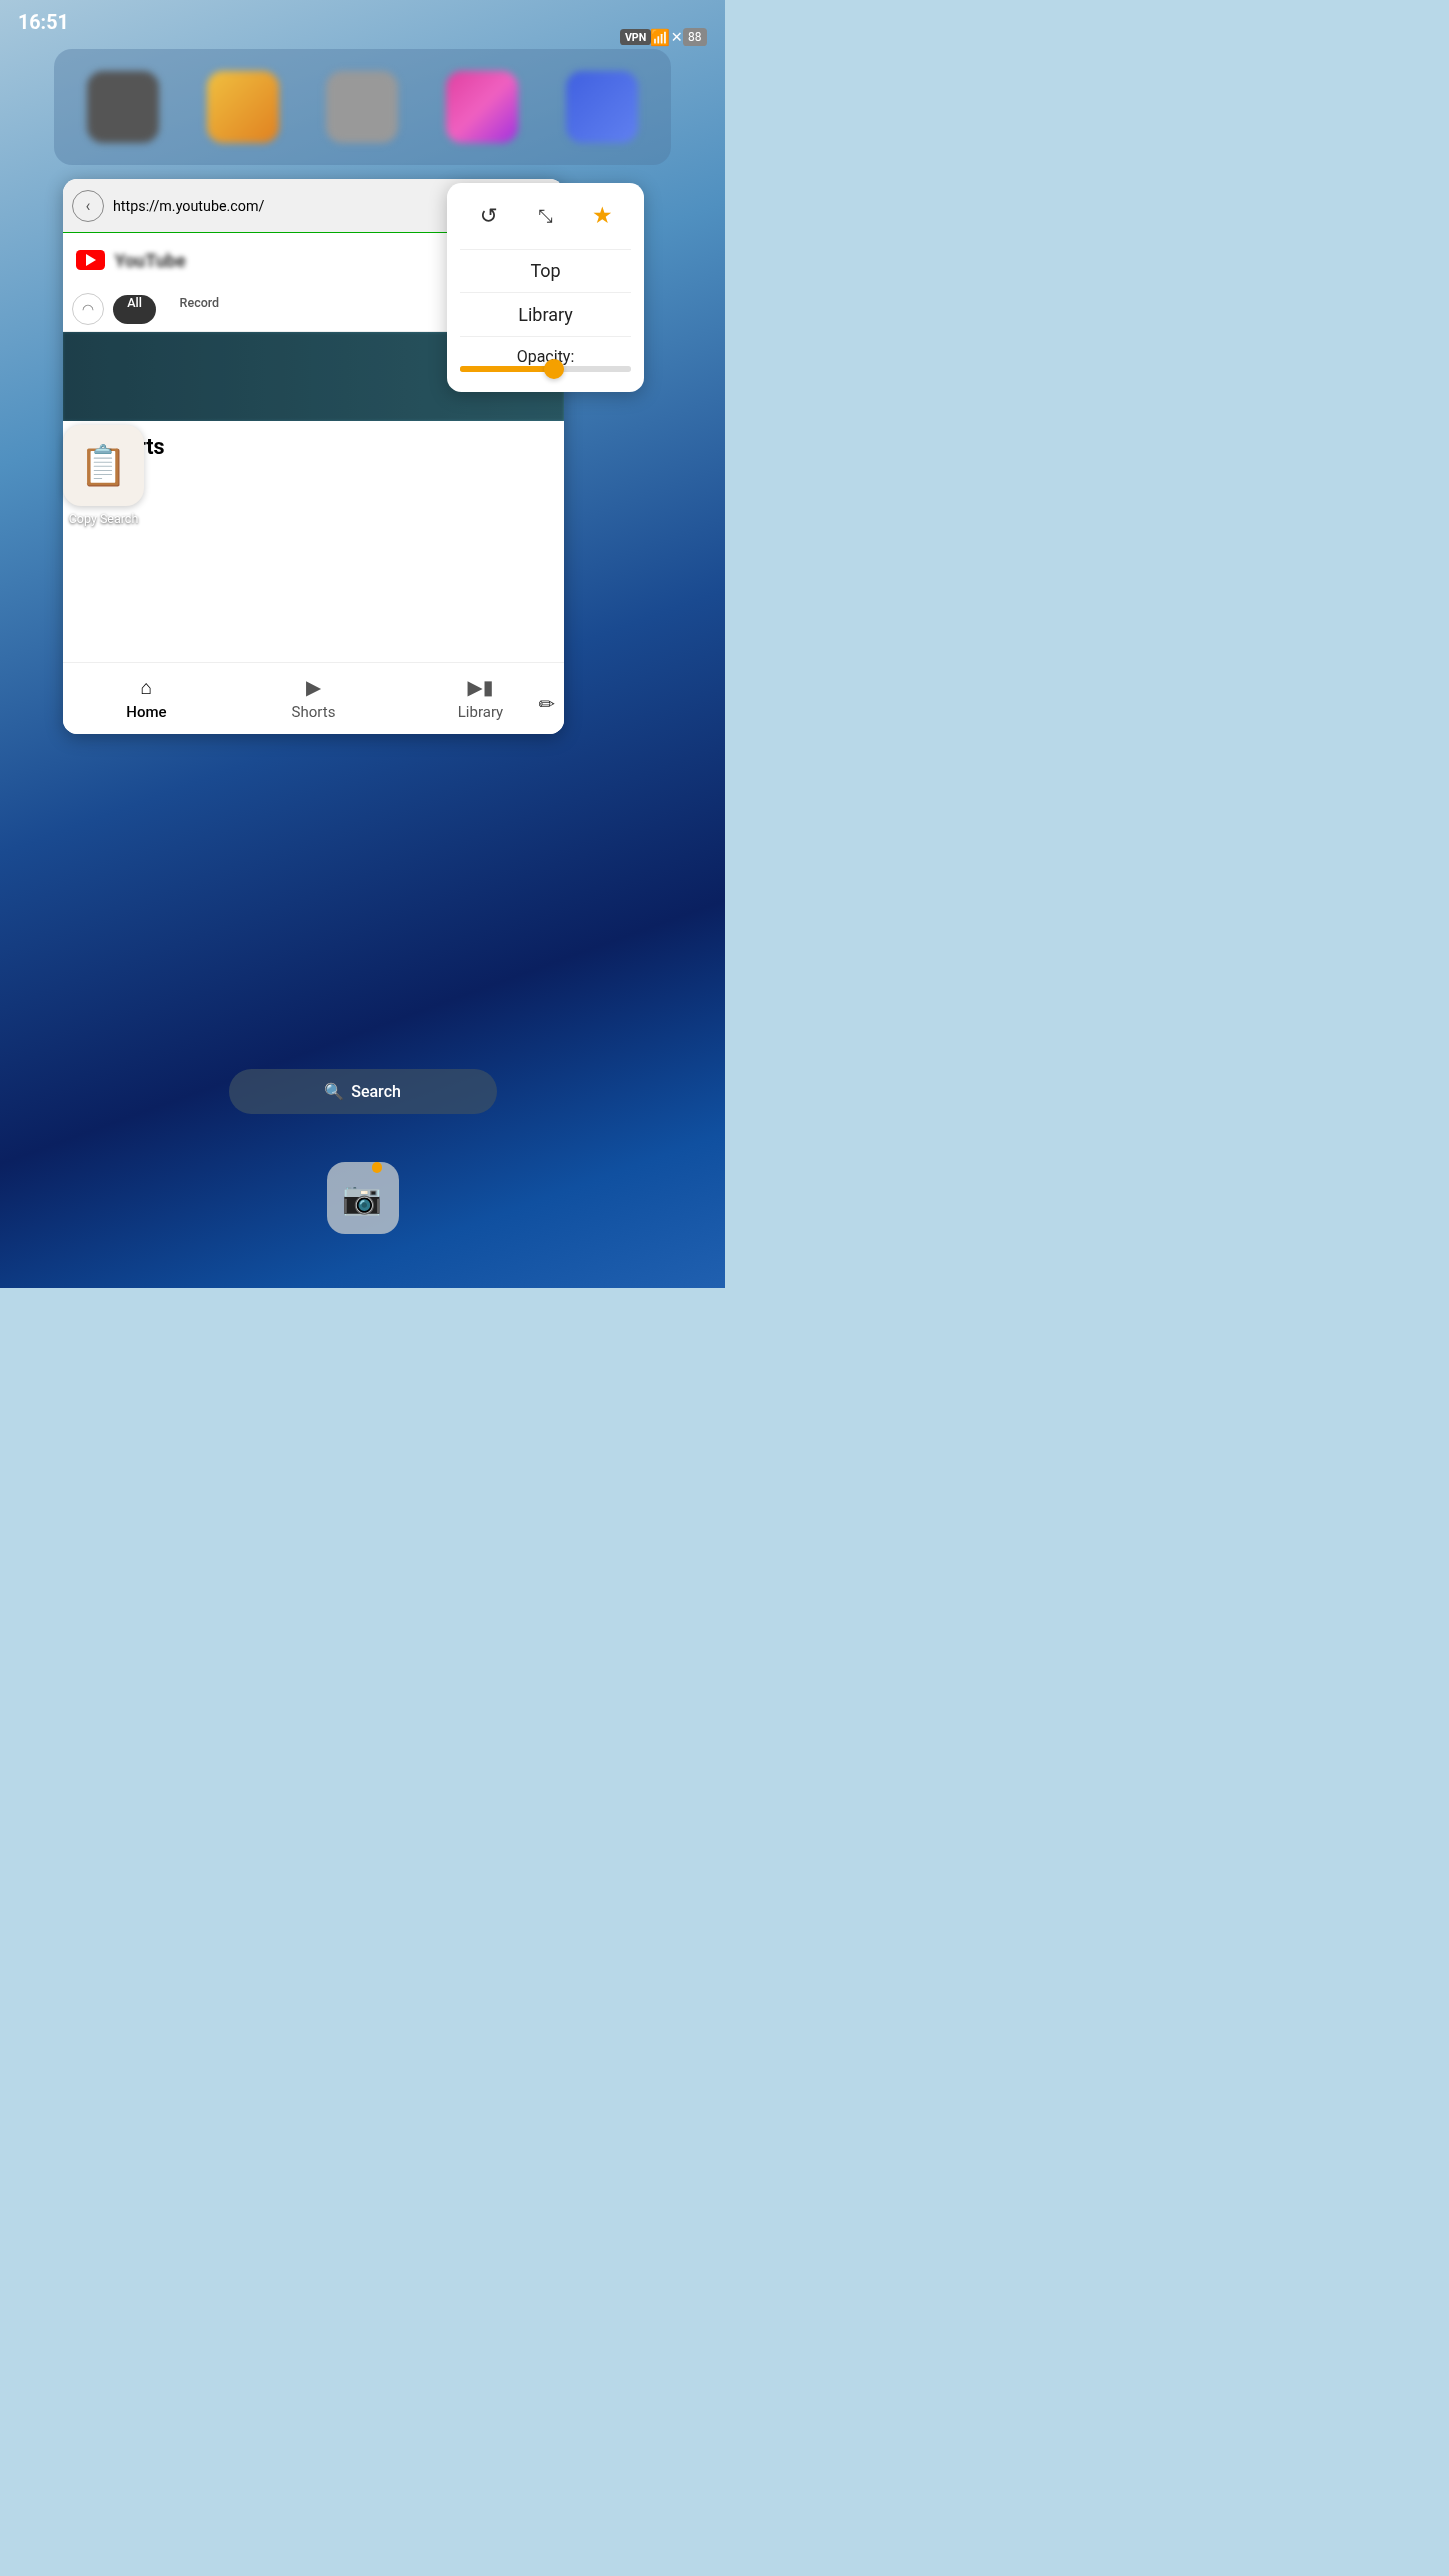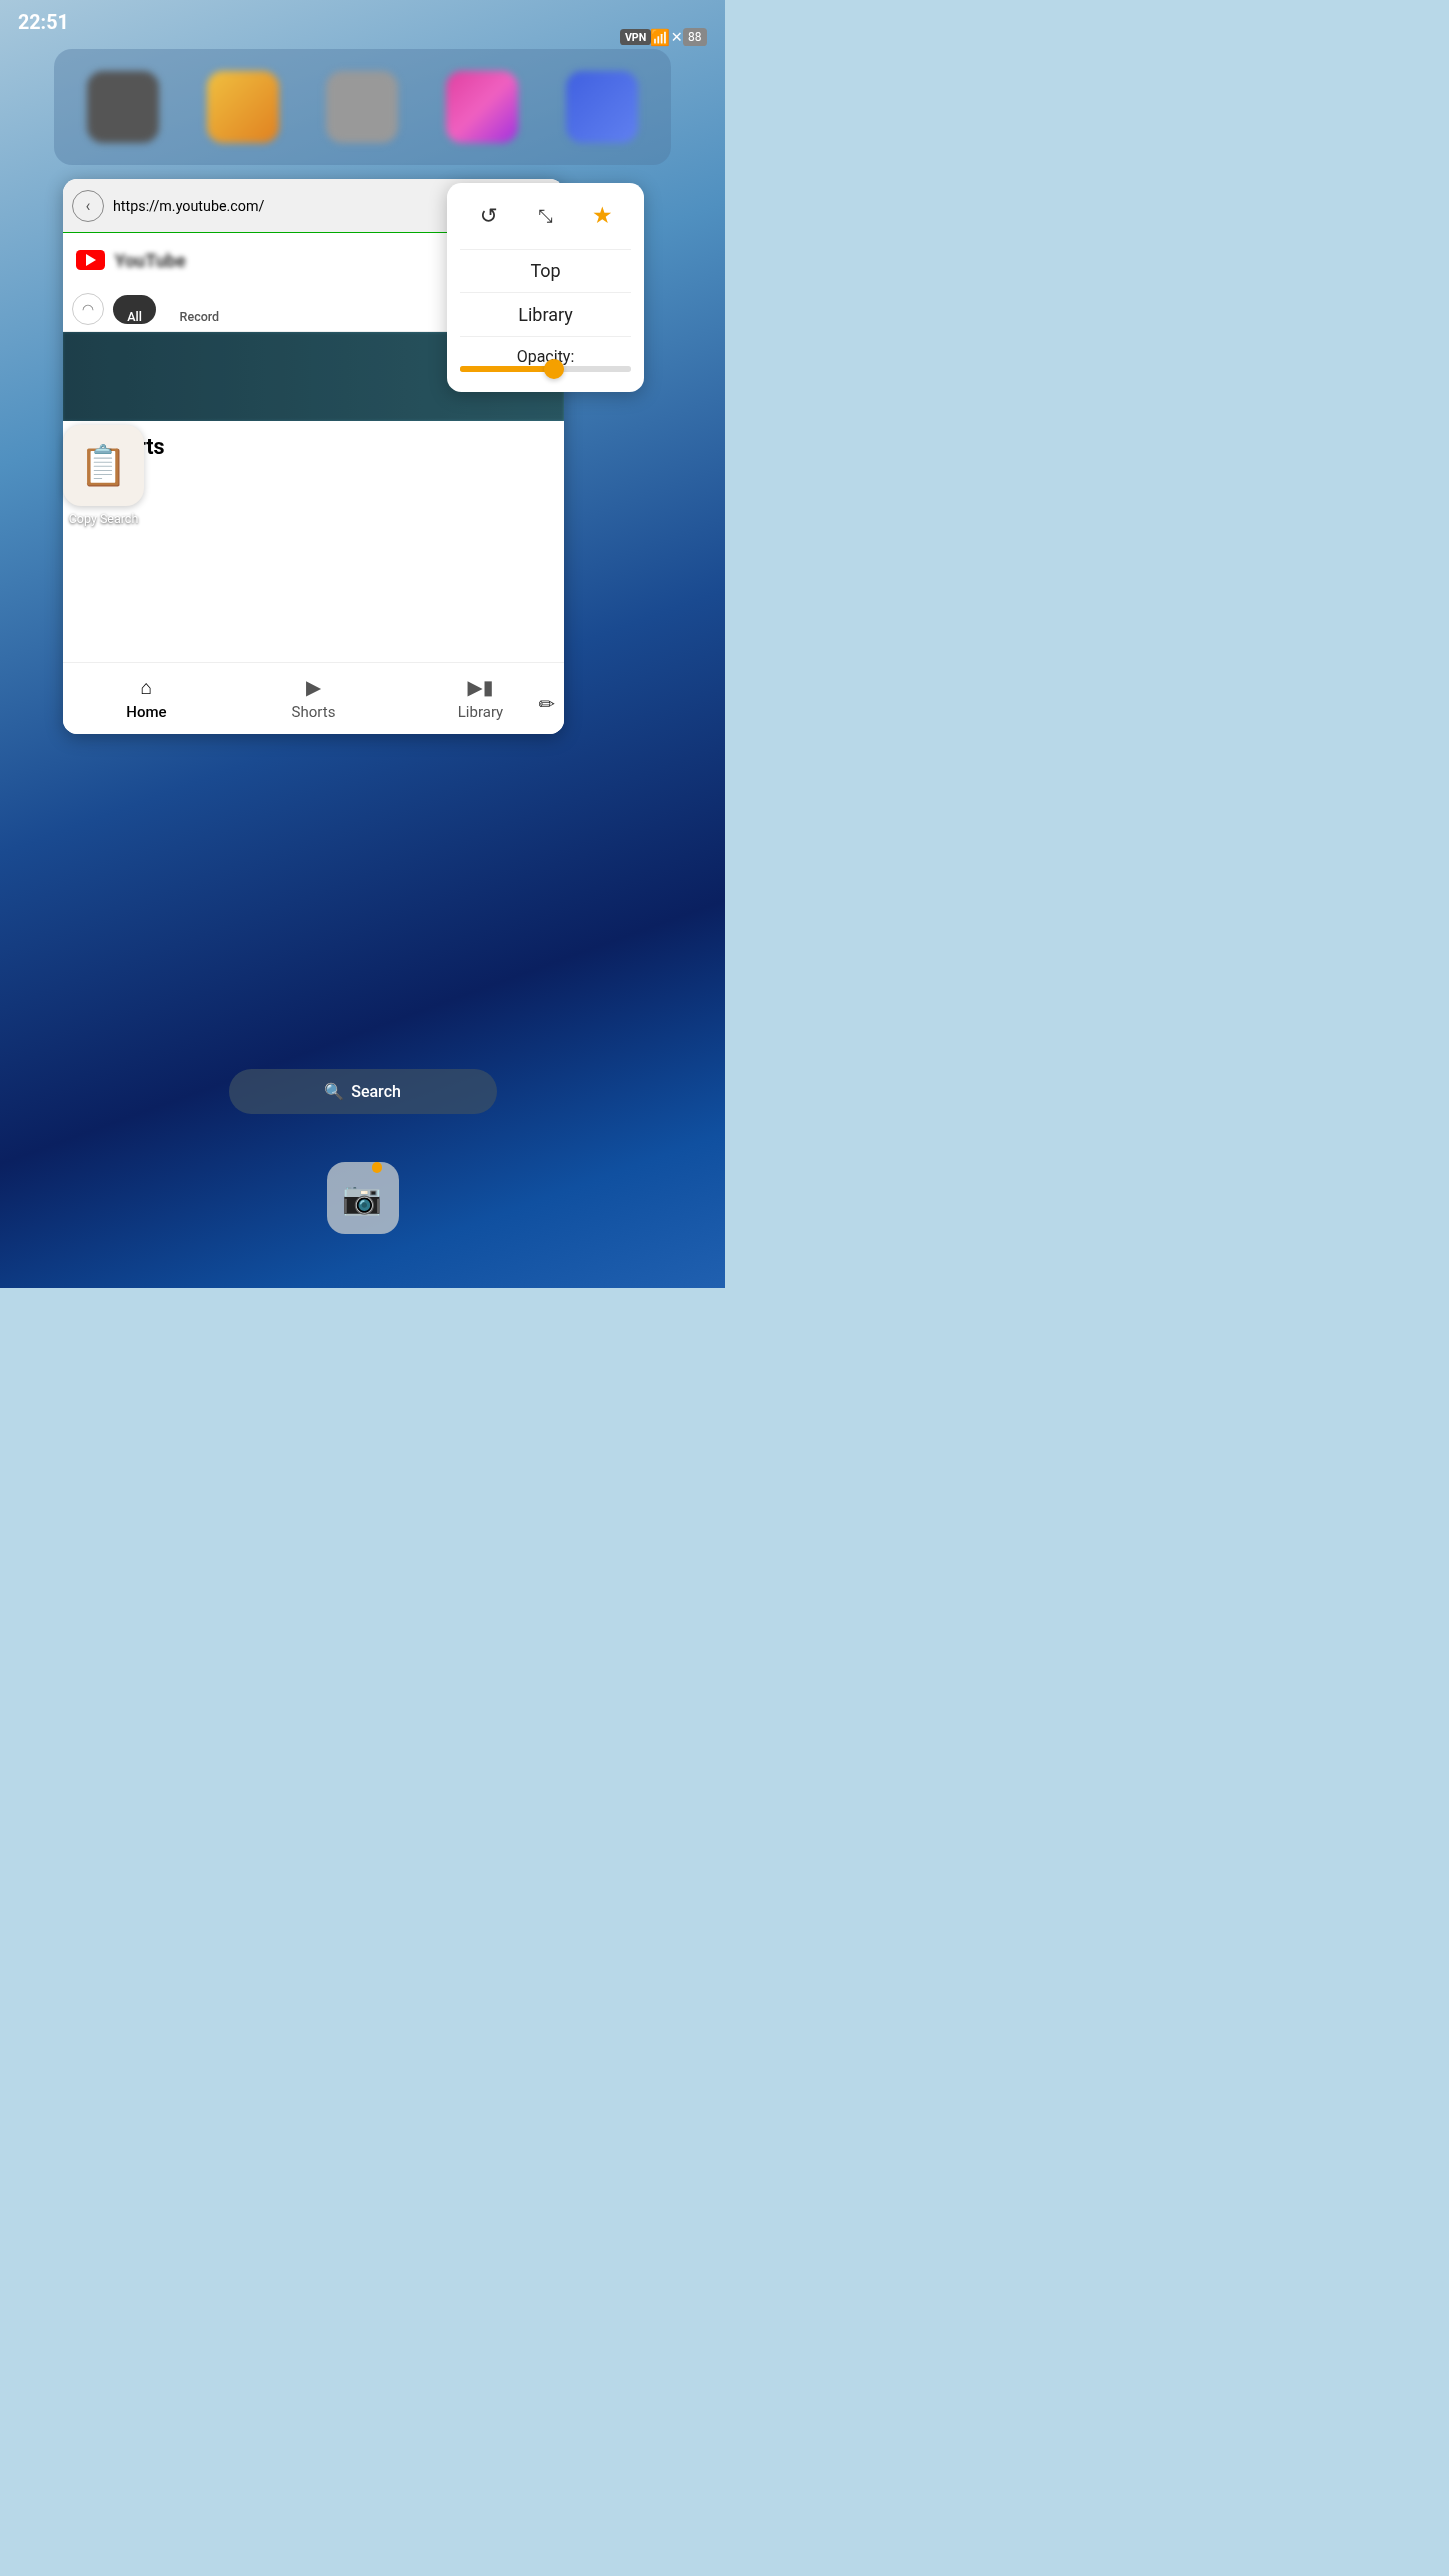--- a/index.html
+++ b/index.html
@@ -199,21 +199,21 @@
       align-items: center;
       justify-content: center;
       color: #888;
       font-size: 14.3px;
     }
     .nav-tab {
       height: 29px;
       padding: 0 14.3px;
       border-radius: 18px;
       display: flex;
-      align-items: flex-end;
+      align-items: flex-start;
       font-size: 12.5px;
       font-weight: 500;
     }
     .nav-tab-active {
       background: #333;
       color: white;
     }
     .nav-tab-inactive {
       color: #555;
     }
@@ -451,21 +451,21 @@
       background: #f5a000;
       border-radius: 50%;
     }
   </style>
 </head>
 <body>
 
 <div class="wallpaper"></div>
 
 <div class="status-bar">
-  <span class="status-time">22:51</span>
+  <span class="status-time">16:51</span>
   <div class="status-icons">
     <span class="status-icon-badge">VPN</span>
     <span style="color:white;font-size:16px;">📶</span>
     <span style="color:white;font-size:14.3px;">✕</span>
     <span class="battery-icon">
       <span>88</span>
     </span>
   </div>
 </div>
 

